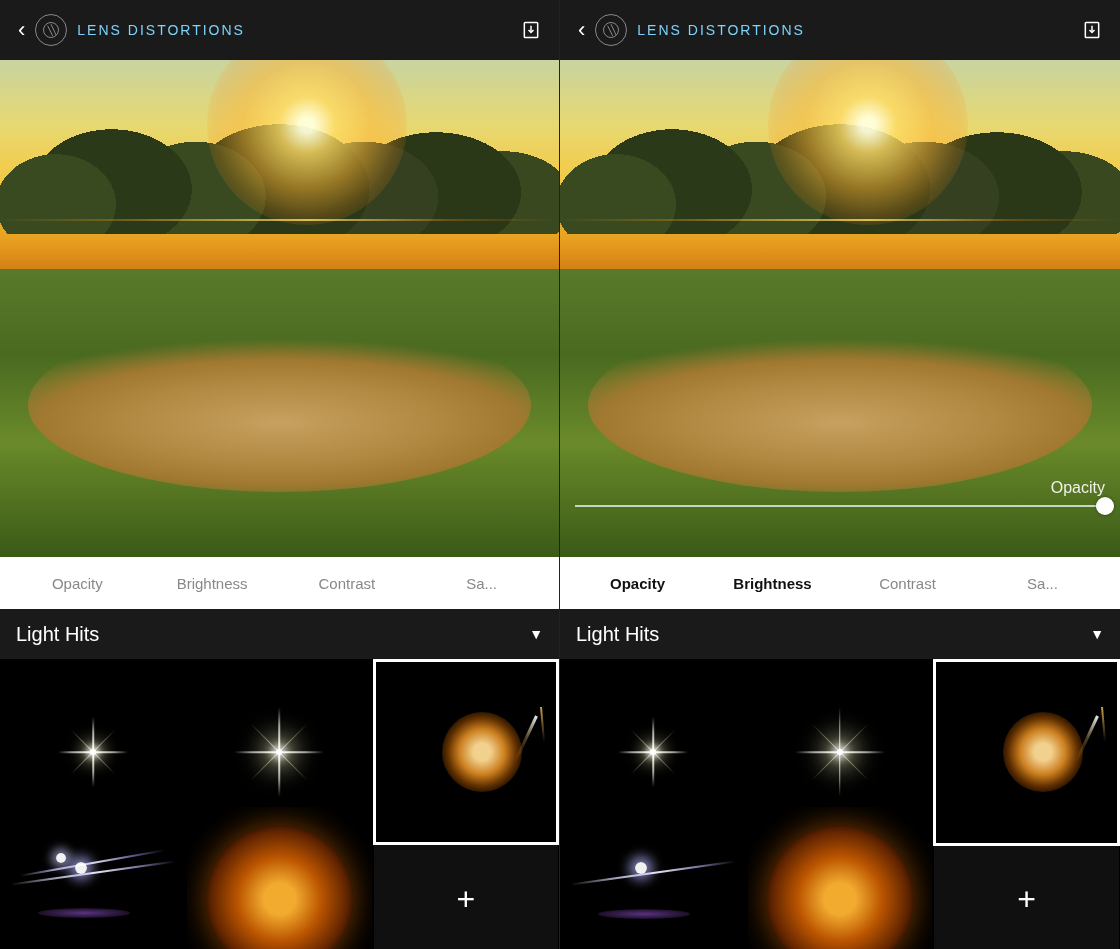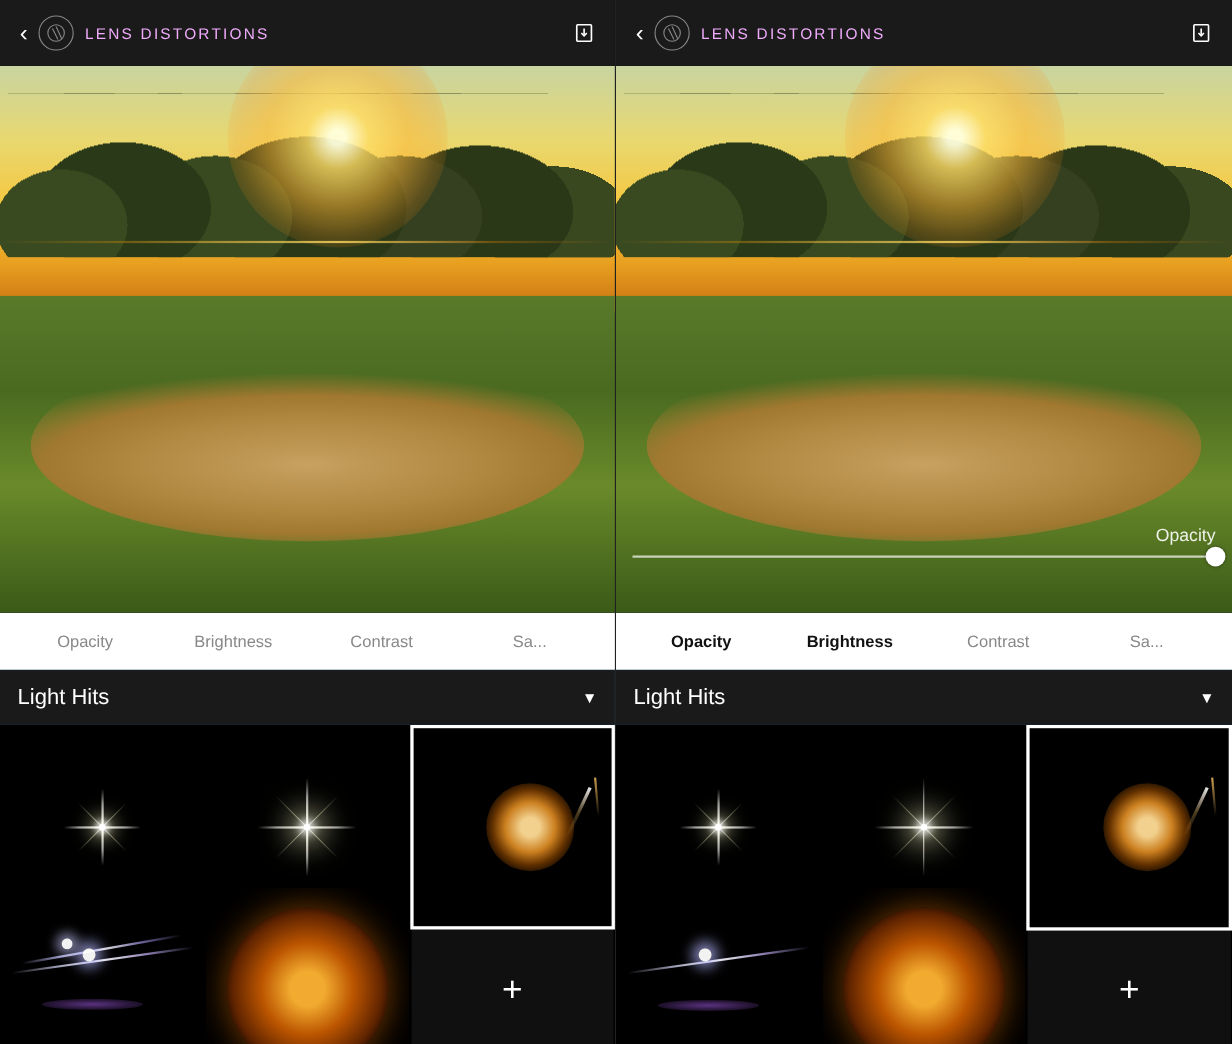--- a/index.html
+++ b/index.html
@@ -49,21 +49,21 @@
       height: 32px;
       border-radius: 50%;
       border: 1.5px solid #888;
       display: flex;
       align-items: center;
       justify-content: center;
       margin-right: 10px;
     }
 
     .header-title {
-      color: #f0abfc;
+      color: #7dd3fc;
       font-size: 14px;
       letter-spacing: 2px;
       font-weight: 400;
     }
 
     
     .photo-area {
       flex: 1;
       position: relative;
       overflow: hidden;
@@ -190,21 +190,21 @@
       font-weight: 400;
     }
 
     .control-item.active {
       color: #111;
       font-weight: 700;
     }
 
     
     .light-hits-section {
-      background: #0ea5e9;
+      background: #f9a8d4;
       flex-shrink: 0;
     }
 
     .light-hits-header {
       height: 50px;
       display: flex;
       align-items: center;
       justify-content: space-between;
       padding: 0 16px;
       background: #1a1a1a;

